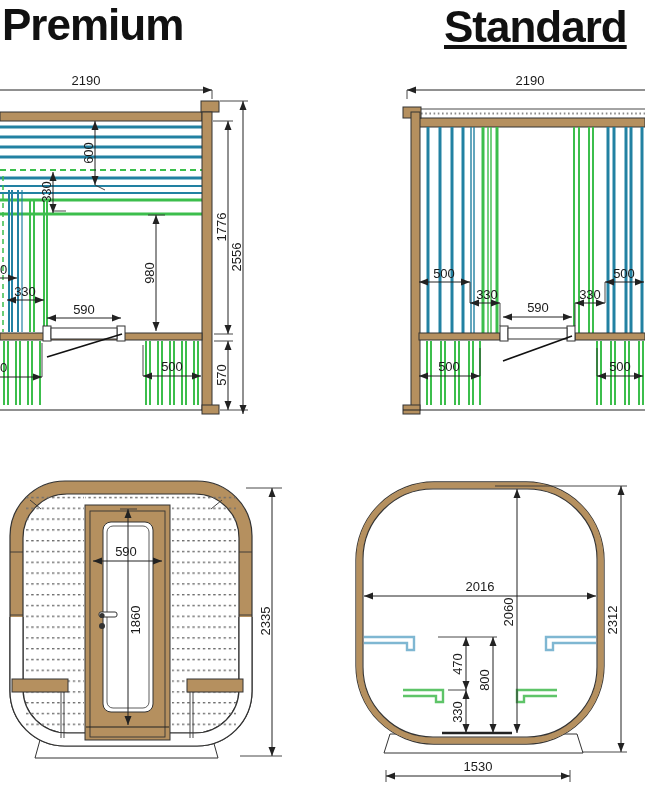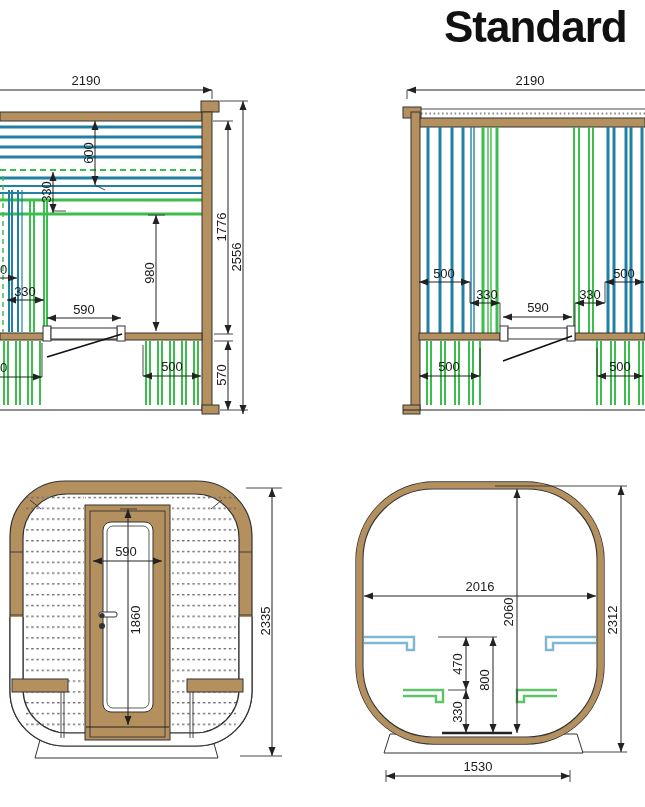--- a/index.html
+++ b/index.html
@@ -1,21 +1,21 @@
 <!DOCTYPE html>
 <html><head>
 <meta charset="utf-8">
 <style>
   html,body{margin:0;padding:0;background:#ffffff;}
   #sheet{position:relative;width:645px;height:807px;background:#fff;overflow:hidden;
          font-family:"Liberation Sans","DejaVu Sans",sans-serif;}
   .big-title{position:absolute;font-weight:bold;color:#111;letter-spacing:-1px;
              font-family:"Liberation Sans","DejaVu Sans",sans-serif;}
   #title-premium{left:2px;top:0px;font-size:44px;}
-  #title-standard{left:444px;top:2px;font-size:44px;}
+  #title-standard{left:444px;top:2px;font-size:44px;text-decoration:underline;}
   #title-oder{left:259px;top:221px;font-size:40px;letter-spacing:0px;}
   svg{position:absolute;left:0;top:0;}
   .ln{stroke:#222;stroke-width:1.2;fill:none}
   .ln15{stroke:#111;stroke-width:1.6;fill:none}
   .dim{stroke:#222;stroke-width:1;fill:none}
   .ext{stroke:#333;stroke-width:0.9;fill:none}
   .wood{fill:#B5905F;stroke:#333;stroke-width:1}
   .whitest{fill:#fff;stroke:#333;stroke-width:1}
   .teal3{stroke:#2281A2;stroke-width:3;fill:none}
   .teal2{stroke:#2281A2;stroke-width:2;fill:none}
@@ -253,14 +253,15 @@
 
       <line x1="442" y1="733" x2="512" y2="733" stroke="#222" stroke-width="2.5"></line>
 
       <line class="dim" x1="386" y1="776" x2="570" y2="776" marker-start="url(#ar)" marker-end="url(#ar)"></line>
       <line class="ext" x1="386" y1="770" x2="386" y2="782"></line>
       <line class="ext" x1="570" y1="770" x2="570" y2="782"></line>
       <text class="dim-t" x="478" y="771">1530</text>
     </g>
   </svg>
 
+  <div id="title-premium" class="big-title">Premium</div>
   <div id="title-standard" class="big-title">Standard</div>
 </div>
 
 </body></html>

